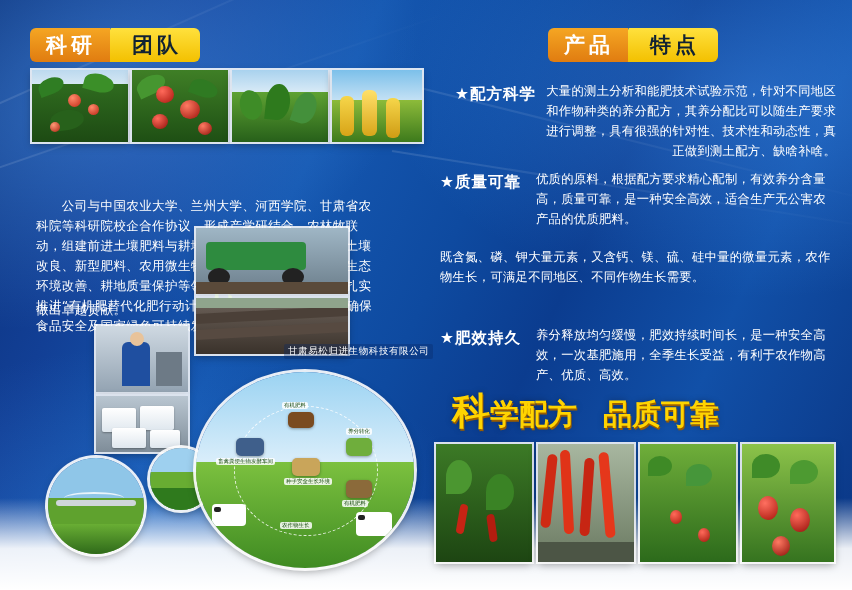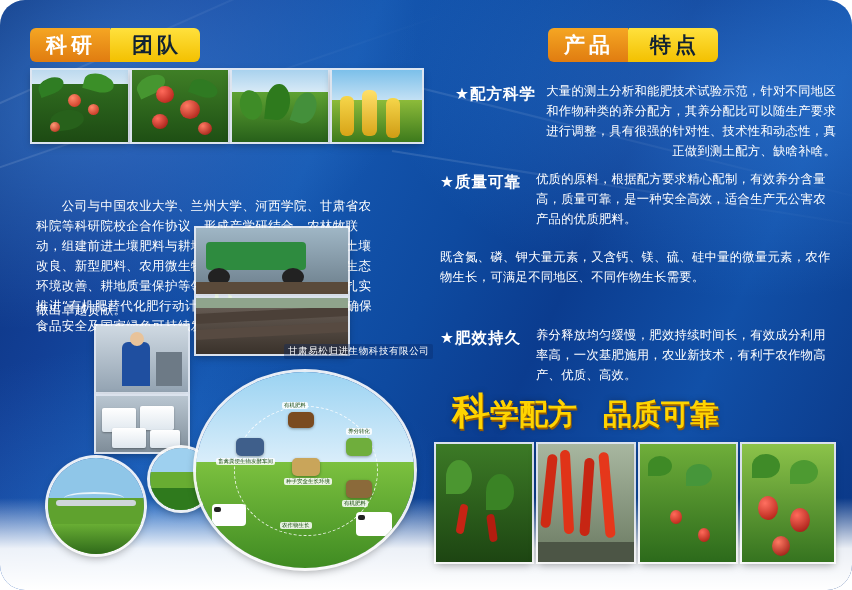--- a/index.html
+++ b/index.html
@@ -1,18 +1,18 @@
 <!DOCTYPE html>
 <html><head>
 <meta charset="utf-8">
 <style>
   html,body{margin:0;padding:0;background:#ffffff;}
   body{font-family:"DejaVu Sans","Liberation Sans",sans-serif;}
   #page{position:relative;width:852px;height:590px;overflow:hidden;
-        background:linear-gradient(115deg,#0a2f78 0%,#123f95 18%,#1557b0 34%,#0e4aa0 50%,#0b3c8f 62%,#1150a8 78%,#0a3583 100%);border-radius:25px;}
+        background:linear-gradient(115deg,#0a2f78 0%,#123f95 18%,#1557b0 34%,#0e4aa0 50%,#0b3c8f 62%,#1150a8 78%,#0a3583 100%);}
   
   .sweep{position:absolute;pointer-events:none;}
   .s1{left:-120px;top:-80px;width:560px;height:380px;
       background:radial-gradient(ellipse at 40% 40%, rgba(90,170,255,.45), rgba(10,50,130,0) 70%);transform:rotate(-18deg);}
   .s2{right:-150px;top:-120px;width:620px;height:420px;
       background:radial-gradient(ellipse at 60% 50%, rgba(70,150,245,.40), rgba(10,50,130,0) 70%);}
   .s3{left:0;bottom:-60px;width:500px;height:300px;
       background:radial-gradient(ellipse at 30% 70%, rgba(60,140,235,.35), rgba(10,50,130,0) 72%);}
   .ray{position:absolute;background:linear-gradient(90deg,rgba(255,255,255,.12),rgba(255,255,255,0));
        height:2px;transform-origin:left center;}
@@ -224,21 +224,21 @@
     <div class="title" style="width:96px;padding-top:2px;">★质量可靠</div>
     <div class="body" style="flex:1;">优质的原料，根据配方要求精心配制，有效养分含量高，质量可靠，是一种安全高效，适合生产无公害农产品的优质肥料。</div>
   </div>
 
   <div class="feat" style="left:440px;top:248px;width:396px;">
     <div class="body" style="flex:1;">既含氮、磷、钾大量元素，又含钙、镁、硫、硅中量的微量元素，农作物生长，可满足不同地区、不同作物生长需要。</div>
   </div>
 
   <div class="feat" style="left:440px;top:326px;width:396px;">
     <div class="title" style="width:96px;padding-top:2px;">★肥效持久</div>
-    <div class="body" style="flex:1;">养分释放均匀缓慢，肥效持续时间长，有效成分利用率高，一次基肥施用，农业新技术，有利于农作物高产、优质、高效。</div>
+    <div class="body" style="flex:1;">养分释放均匀缓慢，肥效持续时间长，是一种安全高效，一次基肥施用，全季生长受益，有利于农作物高产、优质、高效。</div>
   </div>
 
   <div class="slogan" style="left:452px;top:386px;">
     <span class="big">科</span><span class="mid">学配方</span><span class="mid" style="margin-left:26px;">品质可靠</span>
   </div>
 
   <div class="photo frame" style="left:436px;top:444px;width:96px;height:118px;">
     <div style="position:absolute;inset:0;background:linear-gradient(180deg,#3c7a26,#1d4512);"></div>
     <div class="leaf" style="left:10px;top:16px;width:26px;height:34px;background:#4b9630;"></div>
     <div class="leaf" style="left:50px;top:30px;width:28px;height:36px;background:#3a8325;"></div>

